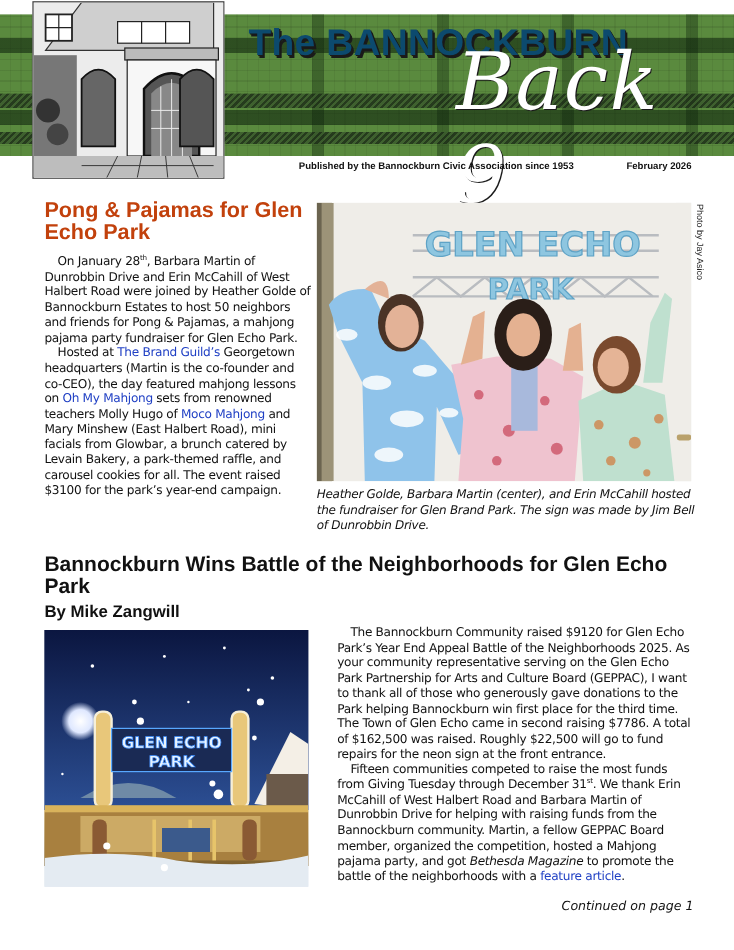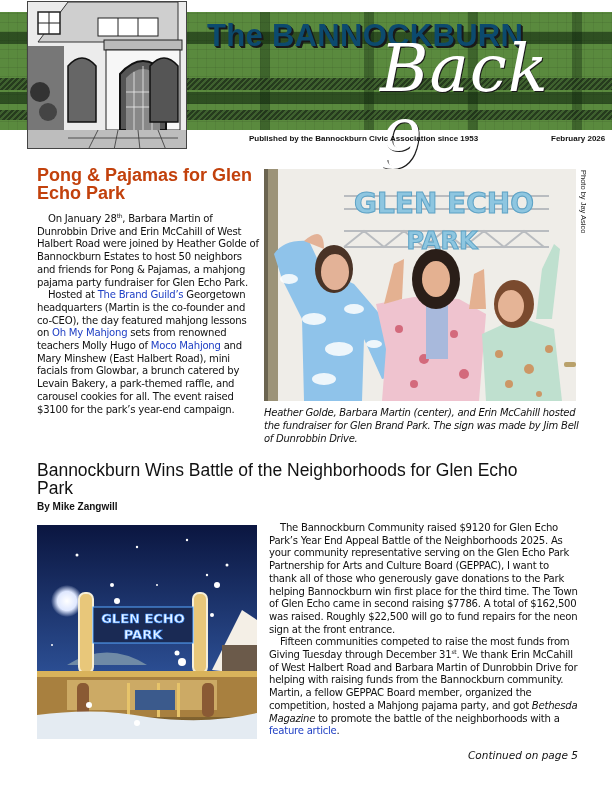--- a/index.html
+++ b/index.html
@@ -37,21 +37,21 @@
     font-family: "DejaVu Serif", serif; font-style: italic; font-size: 66px;
     color: #ffffff; letter-spacing: 1px;
     text-shadow: 1px 1px 0 #1a1a1a;
   }
   .tagline {
     position: absolute; left: 209px; top: 134px;
     font-size: 8px; font-weight: bold; color: #111; margin-left: 40px;
   }
   .issue-date {
     position: absolute; left: 522px; top: 134px;
-    font-size: 8px; font-weight: bold; color: #111; margin-left: 29px;
+    font-size: 8px; font-weight: bold; color: #111;
   }
 
   
   .a1-title {
     position: absolute; left: 37px; top: 166px; width: 220px;
     font-size: 18px; font-weight: bold; line-height: 18px; color: #c2410c;
   }
   .body-text {
     font-family: "DejaVu Sans", sans-serif; font-size: 10.1px; line-height: 12.7px; color: #111;
     letter-spacing: -0.25px;
@@ -73,34 +73,34 @@
   }
   .caption1 {
     position: absolute; left: 264px; top: 406px; width: 320px;
     font-family: "DejaVu Sans", sans-serif; font-style: italic; font-size: 10px; line-height: 13px; color: #111;
     letter-spacing: -0.25px;
   }
 
   
   .a2-title {
     position: absolute; left: 37px; top: 461px; width: 520px;
-    font-size: 17.5px; font-weight: normal; line-height: 18px; color: #111;
+    font-size: 17.5px; font-weight: bold; line-height: 18px; color: #111;
   }
   .a2-byline {
     position: absolute; left: 37px; top: 501px;
-    font-size: 10px; font-weight: bold; color: #111;
+    font-size: 14px; font-weight: bold; color: #111;
   }
   .photo2 {
     position: absolute; left: 37px; top: 525px; width: 220px; height: 214px; overflow: hidden;
     background: linear-gradient(180deg, #0d1b45 0%, #1c3470 45%, #2b4d8f 70%, #c6a45a 70%, #7a5d2c 92%, #dfe6ef 92%);
   }
   .a2-body {
     position: absolute; left: 269px; top: 522px; width: 310px;
   }
-  .a2-body p { text-indent: 11px; }
+  .a2-body p { text-indent: 11px; margin-left: 12px; }
   .continued {
     position: absolute; left: 468px; top: 749px;
     font-family: "DejaVu Sans", sans-serif; font-style: italic; font-size: 10.5px; color: #111;
   }
   sup { font-size: 6px; vertical-align: super; line-height: 0; }
 </style>
 </head>
 <body>
 
 <div class="banner">
@@ -286,13 +286,13 @@
         <circle cx="145" cy="137" r="4"></circle>
     </g>
   </svg>
 </div>
 
 <div class="a2-body body-text">
   <p>The Bannockburn Community raised $9120 for Glen Echo Park’s Year End Appeal Battle of the Neighborhoods 2025. As your community representative serving on the Glen Echo Park Partnership for Arts and Culture Board (GEPPAC), I want to thank all of those who generously gave donations to the Park helping Bannockburn win first place for the third time. The Town of Glen Echo came in second raising $7786. A total of $162,500 was raised. Roughly $22,500 will go to fund repairs for the neon sign at the front entrance.</p>
   <p><span>Fifteen communities competed to raise the most funds from Giving Tuesday through December 31</span><sup>st</sup><span>. We thank Erin McCahill of West Halbert Road and Barbara Martin of Dunrobbin Drive for helping with raising funds from the Bannockburn community. Martin, a fellow GEPPAC Board member, organized the competition, hosted a Mahjong pajama party, and got </span><i>Bethesda Magazine</i><span> to promote the battle of the neighborhoods with a </span><a class="link">feature article</a><span>.</span></p>
 </div>
 
-<div class="continued">Continued on page 5</div>
+<div class="continued">Continued on page 1</div>
 
 </body></html>

